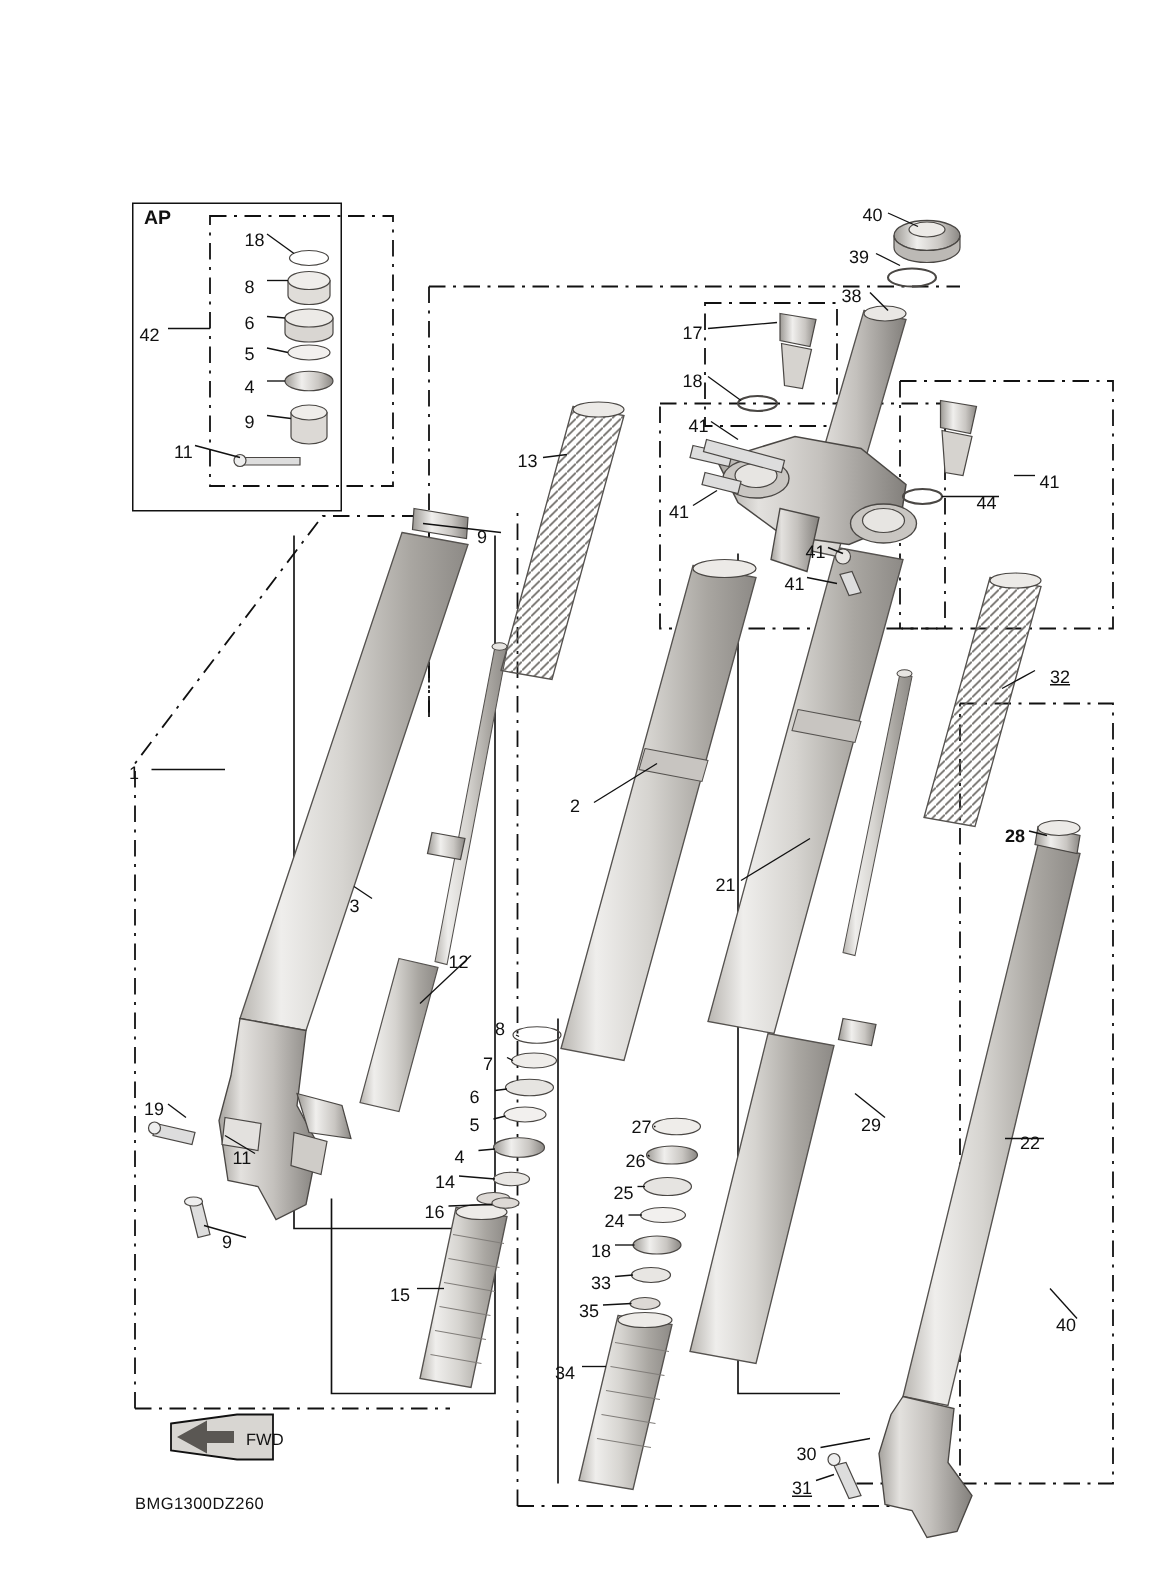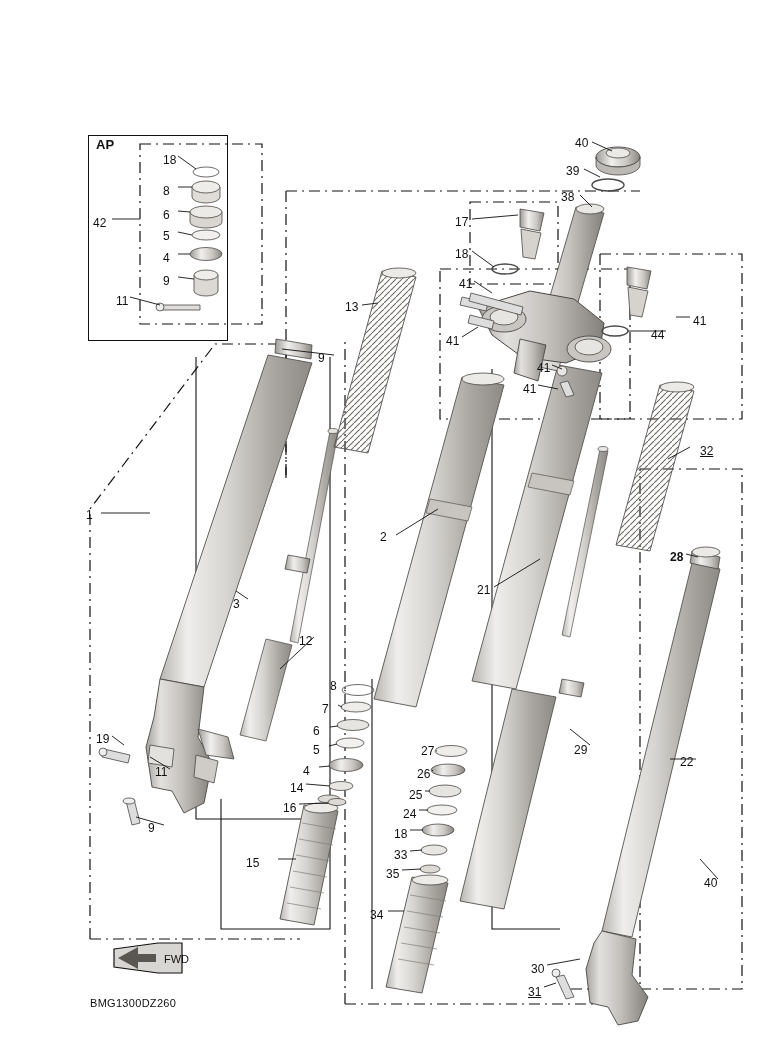--- a/index.html
+++ b/index.html
@@ -347,21 +347,21 @@
       <div class="lbl" style="left: 96px; top: 694px;">19</div>
       <div class="lbl" style="left: 155px; top: 727px;">11</div>
       <div class="lbl" style="left: 148px; top: 783px;">9</div>
       <div class="lbl" style="left: 330px; top: 641px;">8</div>
       <div class="lbl" style="left: 322px; top: 664px;">7</div>
       <div class="lbl" style="left: 313px; top: 686px;">6</div>
       <div class="lbl" style="left: 313px; top: 705px;">5</div>
       <div class="lbl" style="left: 303px; top: 726px;">4</div>
       <div class="lbl" style="left: 290px; top: 743px; text-align: center;">14</div>
       <div class="lbl" style="left: 283px; top: 763px;">16</div>
-      <div class="lbl" style="left: 246px; top: 818px;">15</div>
+      <div class="lbl" style="left: 260px; top: 818px;">15</div>
       <div class="lbl" style="left: 421px; top: 706px;">27</div>
       <div class="lbl" style="left: 417px; top: 729px;">26</div>
       <div class="lbl" style="left: 409px; top: 750px;">25</div>
       <div class="lbl" style="left: 403px; top: 769px;">24</div>
       <div class="lbl" style="left: 394px; top: 789px;">18</div>
       <div class="lbl" style="left: 394px; top: 810px; text-align: center;">33</div>
       <div class="lbl" style="left: 386px; top: 829px;">35</div>
       <div class="lbl" style="left: 370px; top: 870px;">34</div>
       <div class="lbl" style="left: 531px; top: 924px;">30</div>
       <div class="lbl" style="left: 528px; top: 947px; text-decoration: underline;">31</div>

